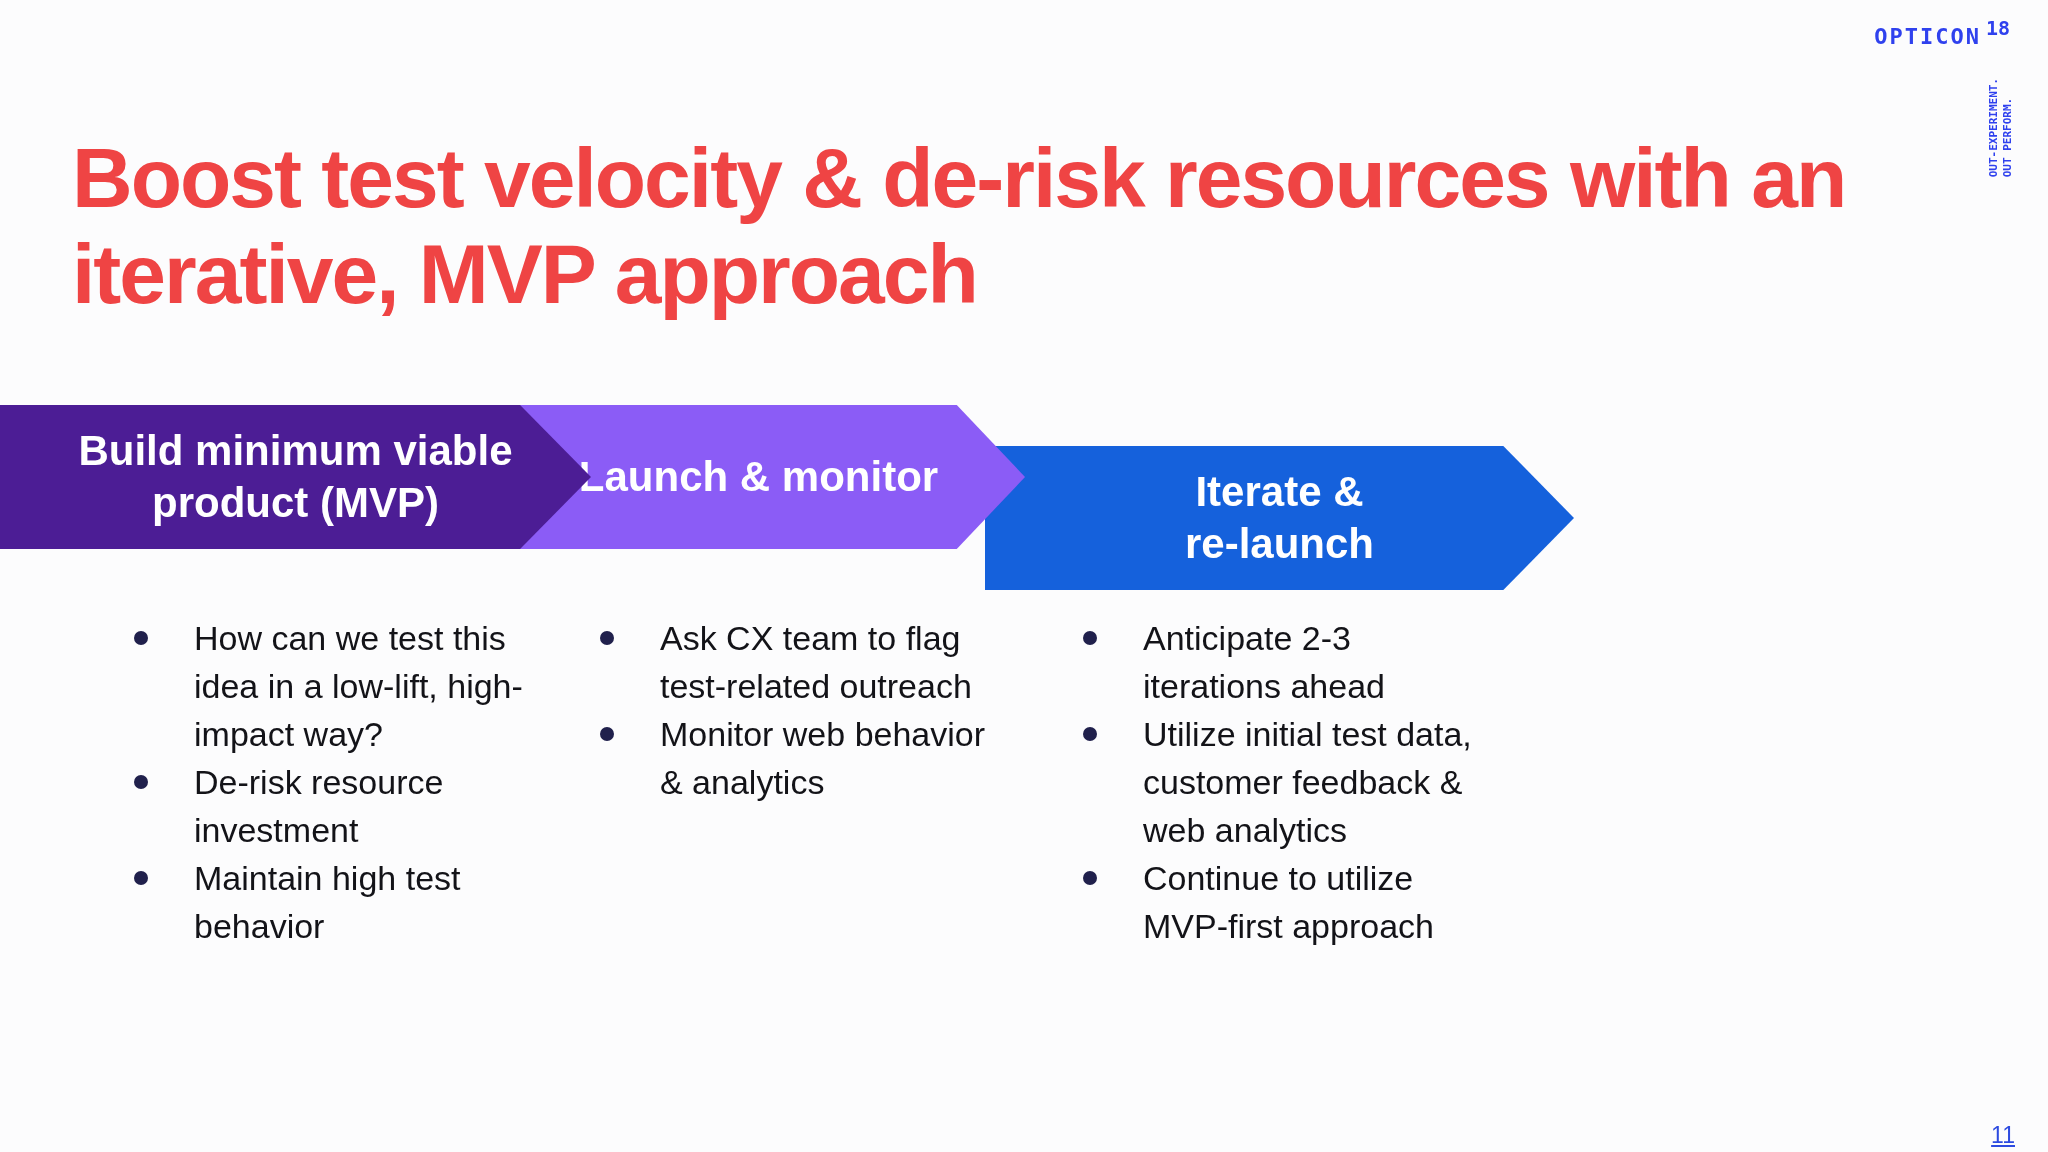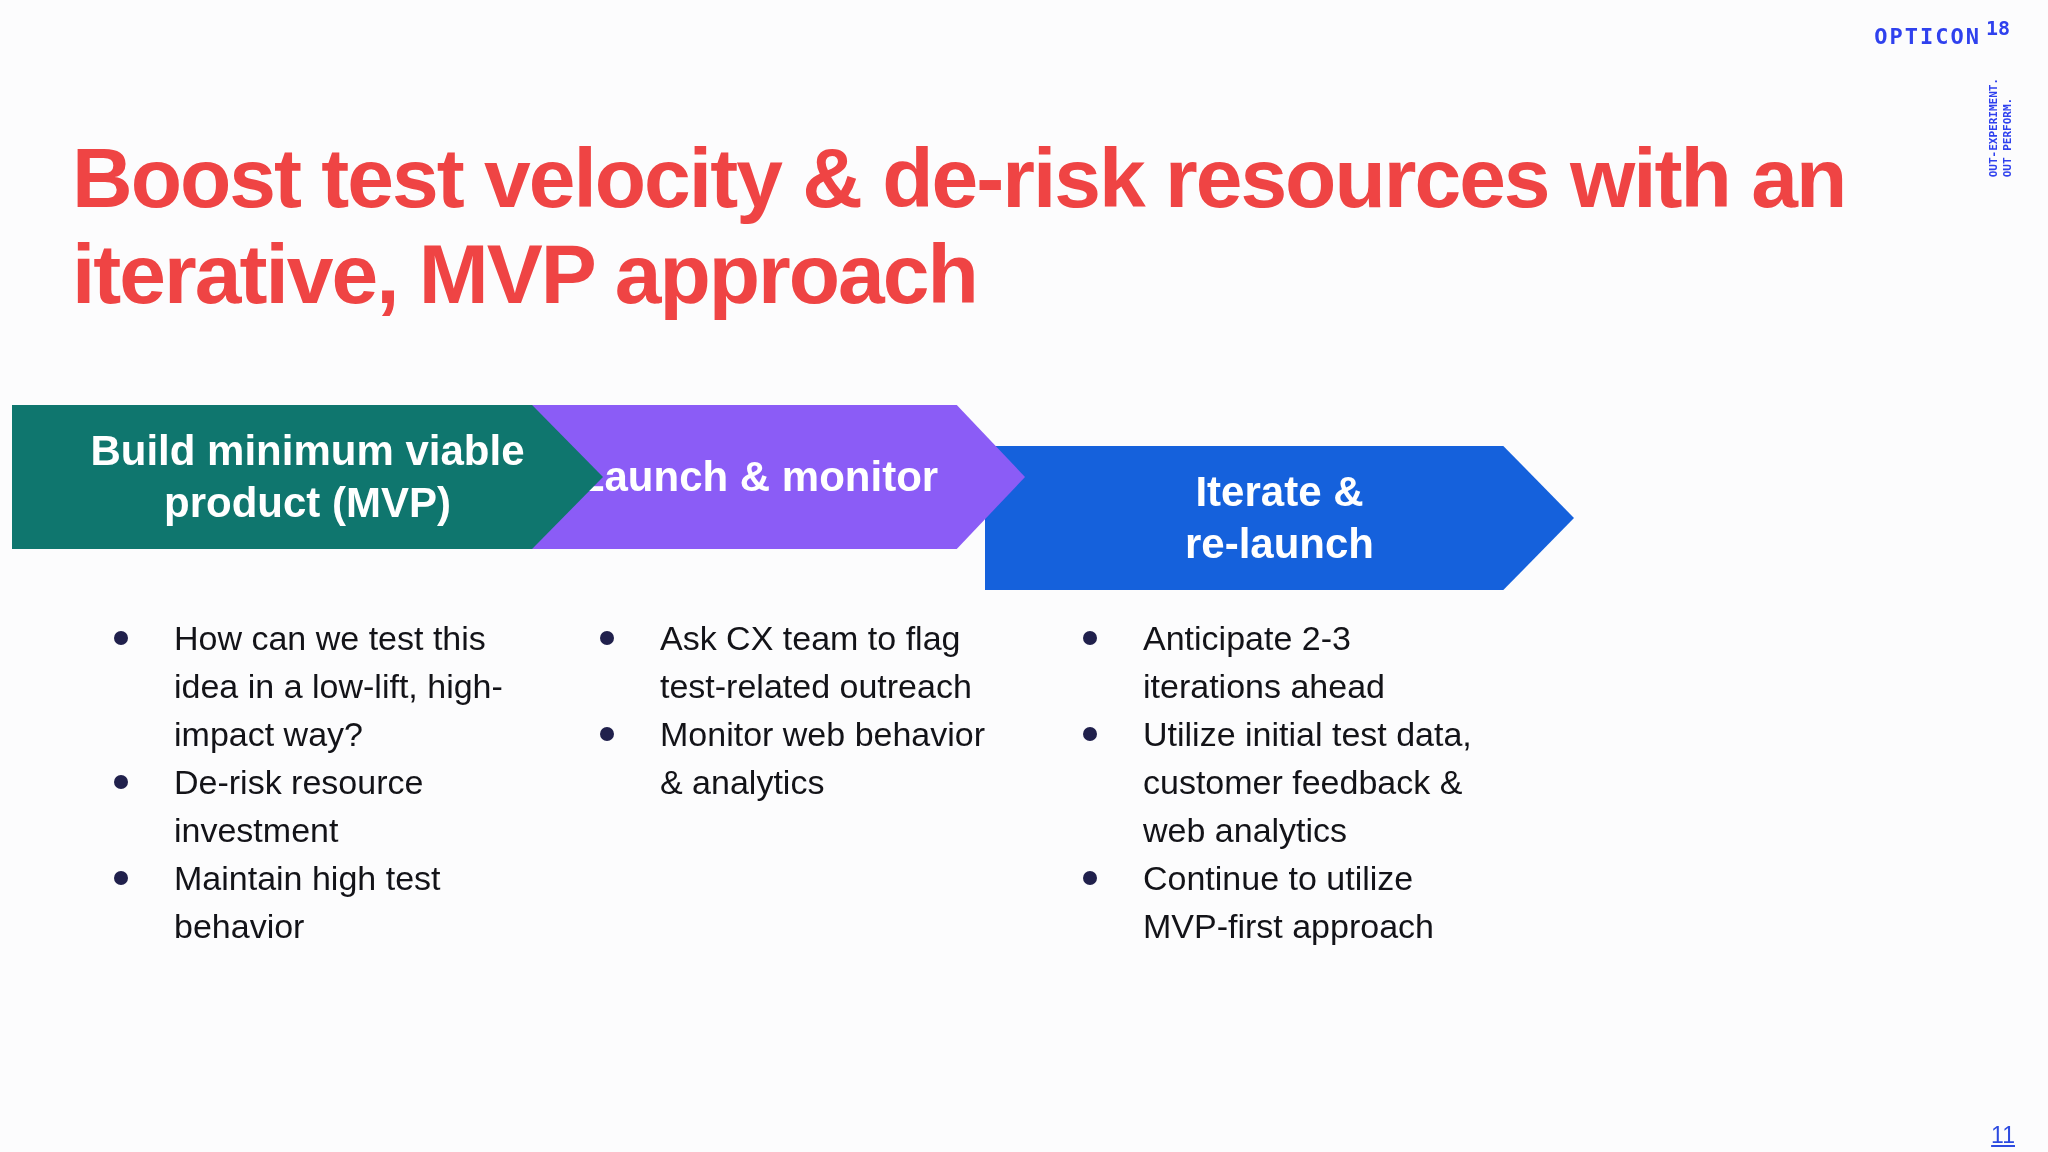--- a/index.html
+++ b/index.html
@@ -41,39 +41,39 @@
   .band{position:absolute;top:405px;left:0;height:144px;width:2048px;}
   .chev{
     position:absolute;top:0;height:144px;
     display:flex;align-items:center;justify-content:center;
     color:#ffffff;font-weight:bold;font-size:42px;line-height:52px;
     text-align:center;
     filter:drop-shadow(0 3px 3px rgba(50,70,130,0.28));
   }
   .chev .lbl span{display:block;white-space:nowrap;}
   .chev1{
-    left:12px;width:591px;z-index:3;background:#0f766e;
+    left:0;width:591px;z-index:3;background:#4c1d95;
     clip-path:polygon(0 0,88% 0,100% 50%,88% 100%,0 100%);
   }
   .chev2{
     left:492px;width:533px;z-index:2;background:#8b5cf6;
     clip-path:polygon(0 0,87.2% 0,100% 50%,87.2% 100%,0 100%);
   }
   .chev3{
     left:985px;width:589px;z-index:1;background:#1561dc;
     clip-path:polygon(0 0,88% 0,100% 50%,88% 100%,0 100%);
     margin-top:41px;
   }
 
   
   ul.blist{
     position:absolute;top:614px;margin:0;padding:0;list-style:none;
     font-size:34px;line-height:48px;color:#131318;
   }
-  ul.col1{left:98px;width:420px;}
+  ul.col1{left:118px;width:420px;}
   ul.col2{left:584px;width:415px;}
   ul.col3{left:1067px;width:418px;}
   ul.blist li{position:relative;padding-left:76px;}
   ul.blist .dot{
     position:absolute;left:16px;top:17px;
     width:14px;height:14px;border-radius:50%;
     background:#20204c;
   }
 
   

